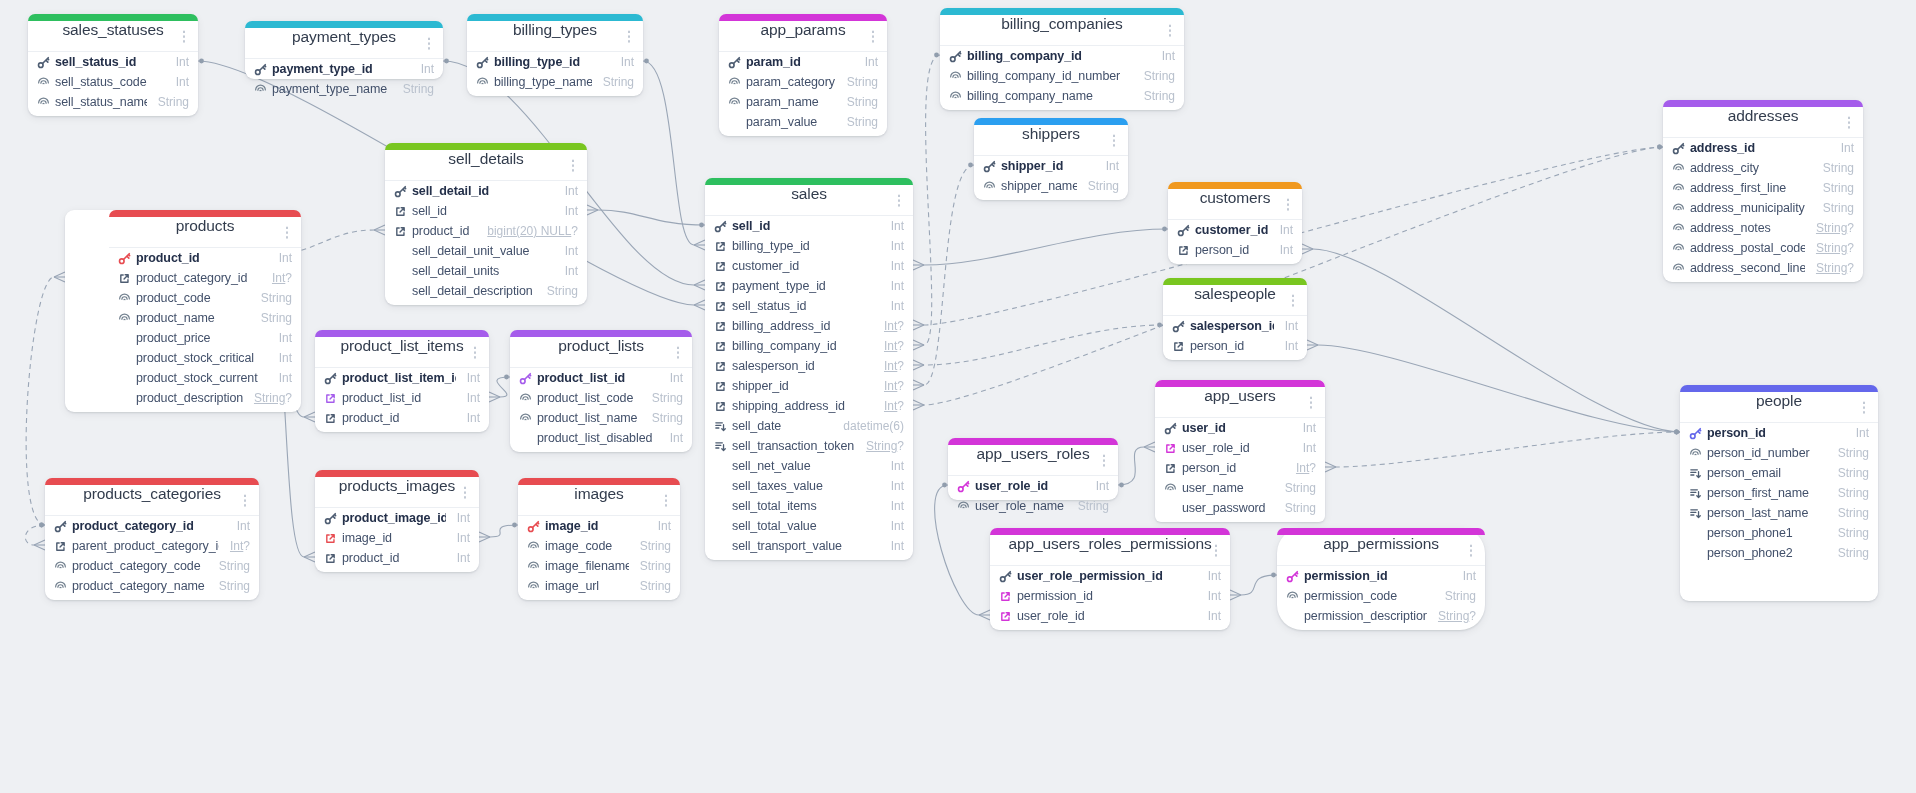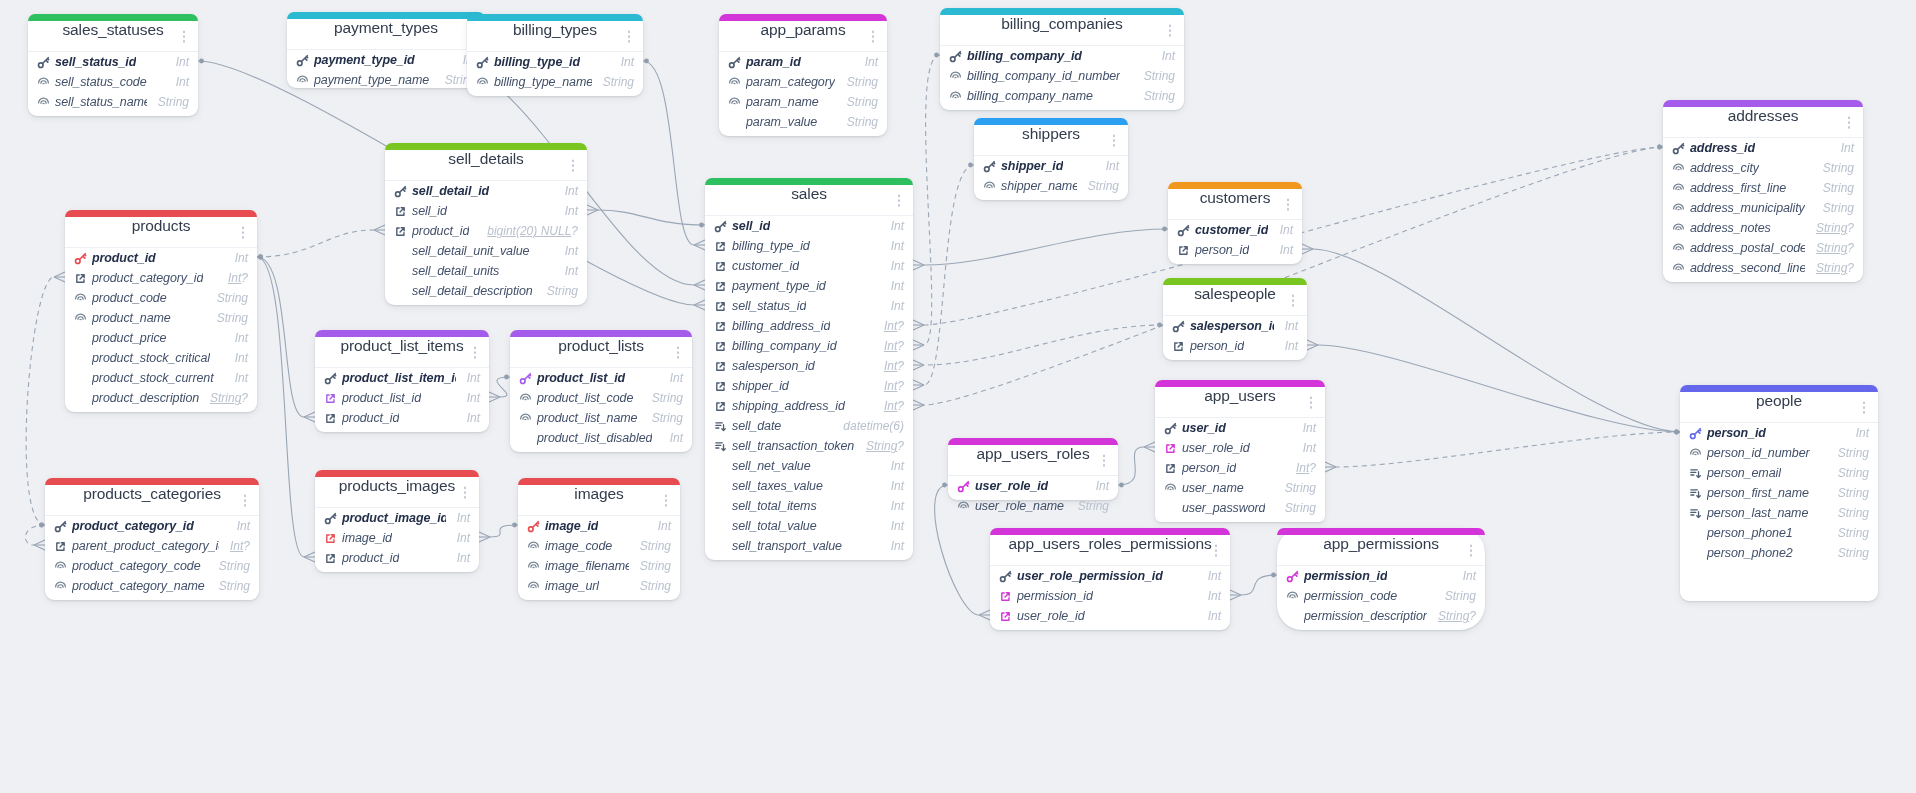--- a/index.html
+++ b/index.html
@@ -6,21 +6,21 @@
   #canvas{position:relative;width:1916px;height:793px;overflow:hidden;background:#eef0f3;}
   #edges{position:absolute;left:0;top:0;z-index:0;}
   .card{position:absolute;z-index:1;background:#fff;border-radius:9px;
         box-shadow:0 1px 2px rgba(16,24,40,.12),0 2px 8px rgba(16,24,40,.07);}
   .bar{height:7px;border-radius:9px 9px 0 0;}
   .head{position:relative;height:30px;display:flex;justify-content:center;
         border-bottom:1px solid #eceff3;}
   .title{font-size:15.5px;color:#323c4d;letter-spacing:-.1px;white-space:nowrap;}
   .kebab{position:absolute;right:7px;top:50%;transform:translateY(-50%);color:#c3cad5;
          font-size:14px;font-weight:bold;line-height:1;cursor:pointer;}
-  .rows{padding-bottom:5px;font-style:italic;}
+  .rows{padding-bottom:5px;}
   .row{height:20px;display:flex;align-items:center;gap:5px;padding:0 9px;white-space:nowrap;}
   .ficon{width:13px;height:13px;flex:0 0 13px;display:inline-flex;}
   .ficon svg{width:13px;height:13px;}
   .fname{font-size:12.5px;color:#42506a;letter-spacing:-.1px;min-width:0;overflow:hidden;}
   .fname.pk{font-weight:bold;color:#24304a;}
   .ftype{margin-left:auto;font-size:12px;color:#b9c1cd;padding-left:6px;}
   .ftype .nul{text-decoration:underline;}
 </style>
 </head>
 <body>
@@ -187,21 +187,21 @@
                 <path d="M5.5 7 a.7.7 0 0 1 1 0"></path>
               </g>
             </svg>
           </span>
     <span class="fname">sell_status_name</span>
     <span class="ftype">String</span>
   </div>
 </div>
   </div>
 
-  <div class="card" style="left: 245px; top: 12px; width: 198px; height: 76px; margin-left: 42px;">
+  <div class="card" style="left: 245px; top: 21px; width: 198px; height: 58px;">
     <div class="bar" style="background: rgb(44, 185, 210);"></div>
     <div class="head">
       <span class="title">payment_types</span>
       <span class="kebab">⋮</span>
     </div>
     <div class="rows">
   <div class="row">
     <span class="ficon">
             <svg viewBox="0 0 12 12">
               <g fill="none" stroke="#4e5d72" stroke-width="1.5" stroke-linecap="round">
@@ -925,21 +925,21 @@
   </div>
 
   <div class="row">
     <span class="ficon"></span>
     <span class="fname">sell_transport_value</span>
     <span class="ftype">Int</span>
   </div>
 </div>
   </div>
 
-  <div class="card" style="left: 65px; top: 210px; width: 192px; height: 202px;">
+  <div class="card" style="left: 65px; top: 210px; width: 192px; height: 202px; padding-left: 44px;">
     <div class="bar" style="background: rgb(231, 76, 81);"></div>
     <div class="head">
       <span class="title">products</span>
       <span class="kebab">⋮</span>
     </div>
     <div class="rows">
   <div class="row">
     <span class="ficon">
             <svg viewBox="0 0 12 12">
               <g fill="none" stroke="#e74c51" stroke-width="1.5" stroke-linecap="round">

